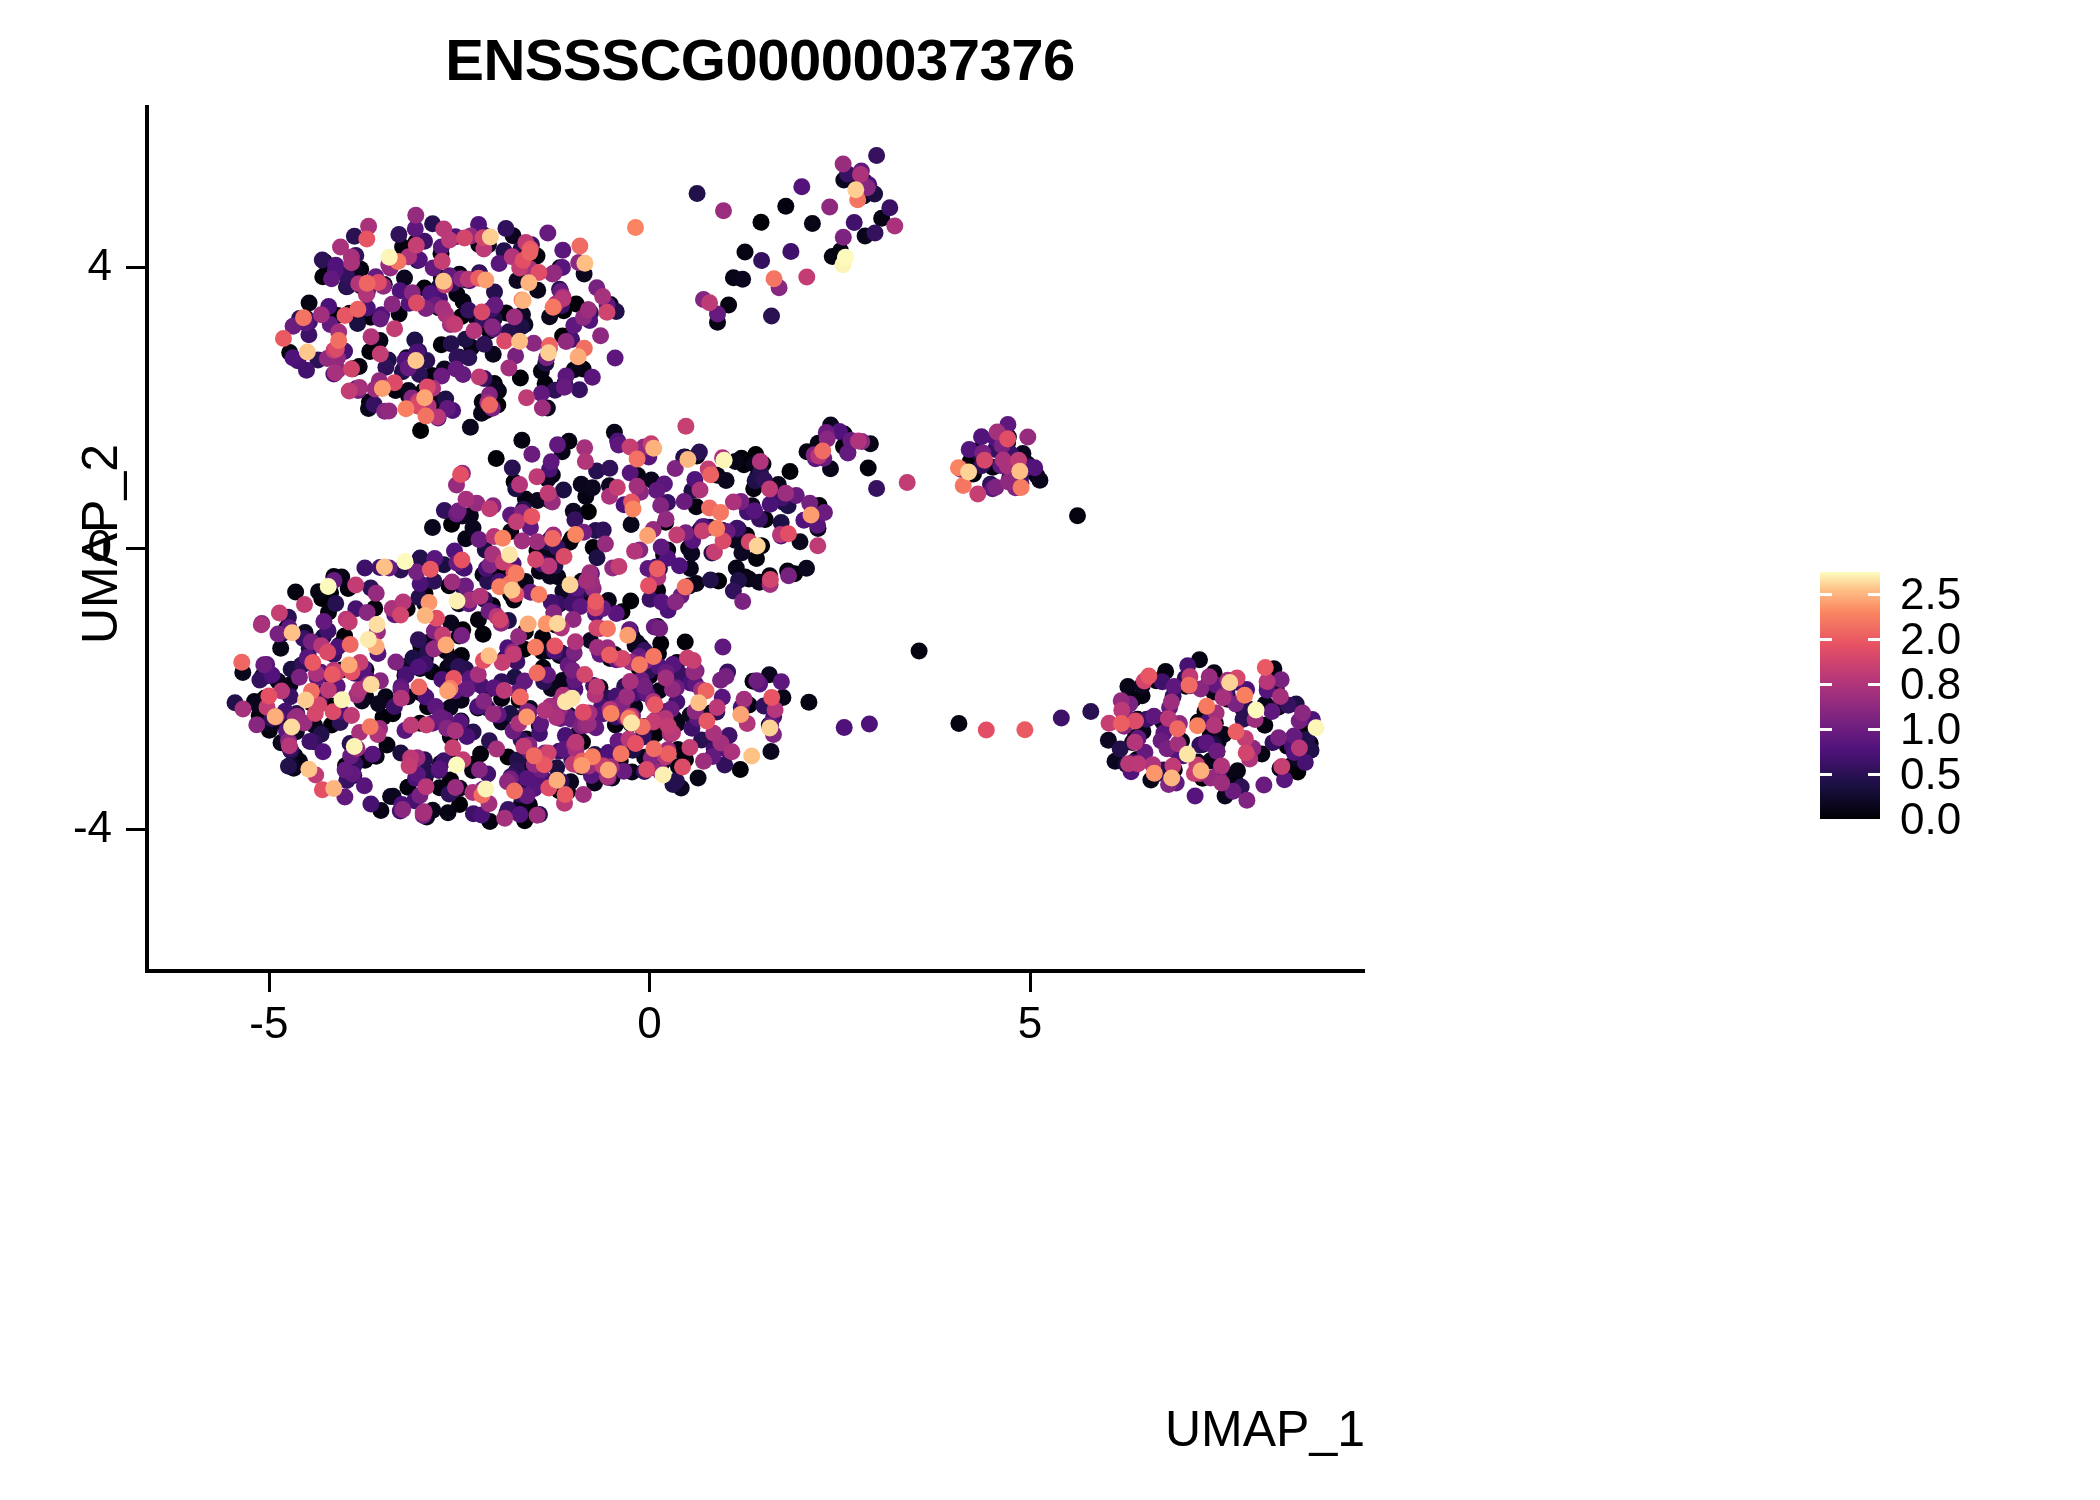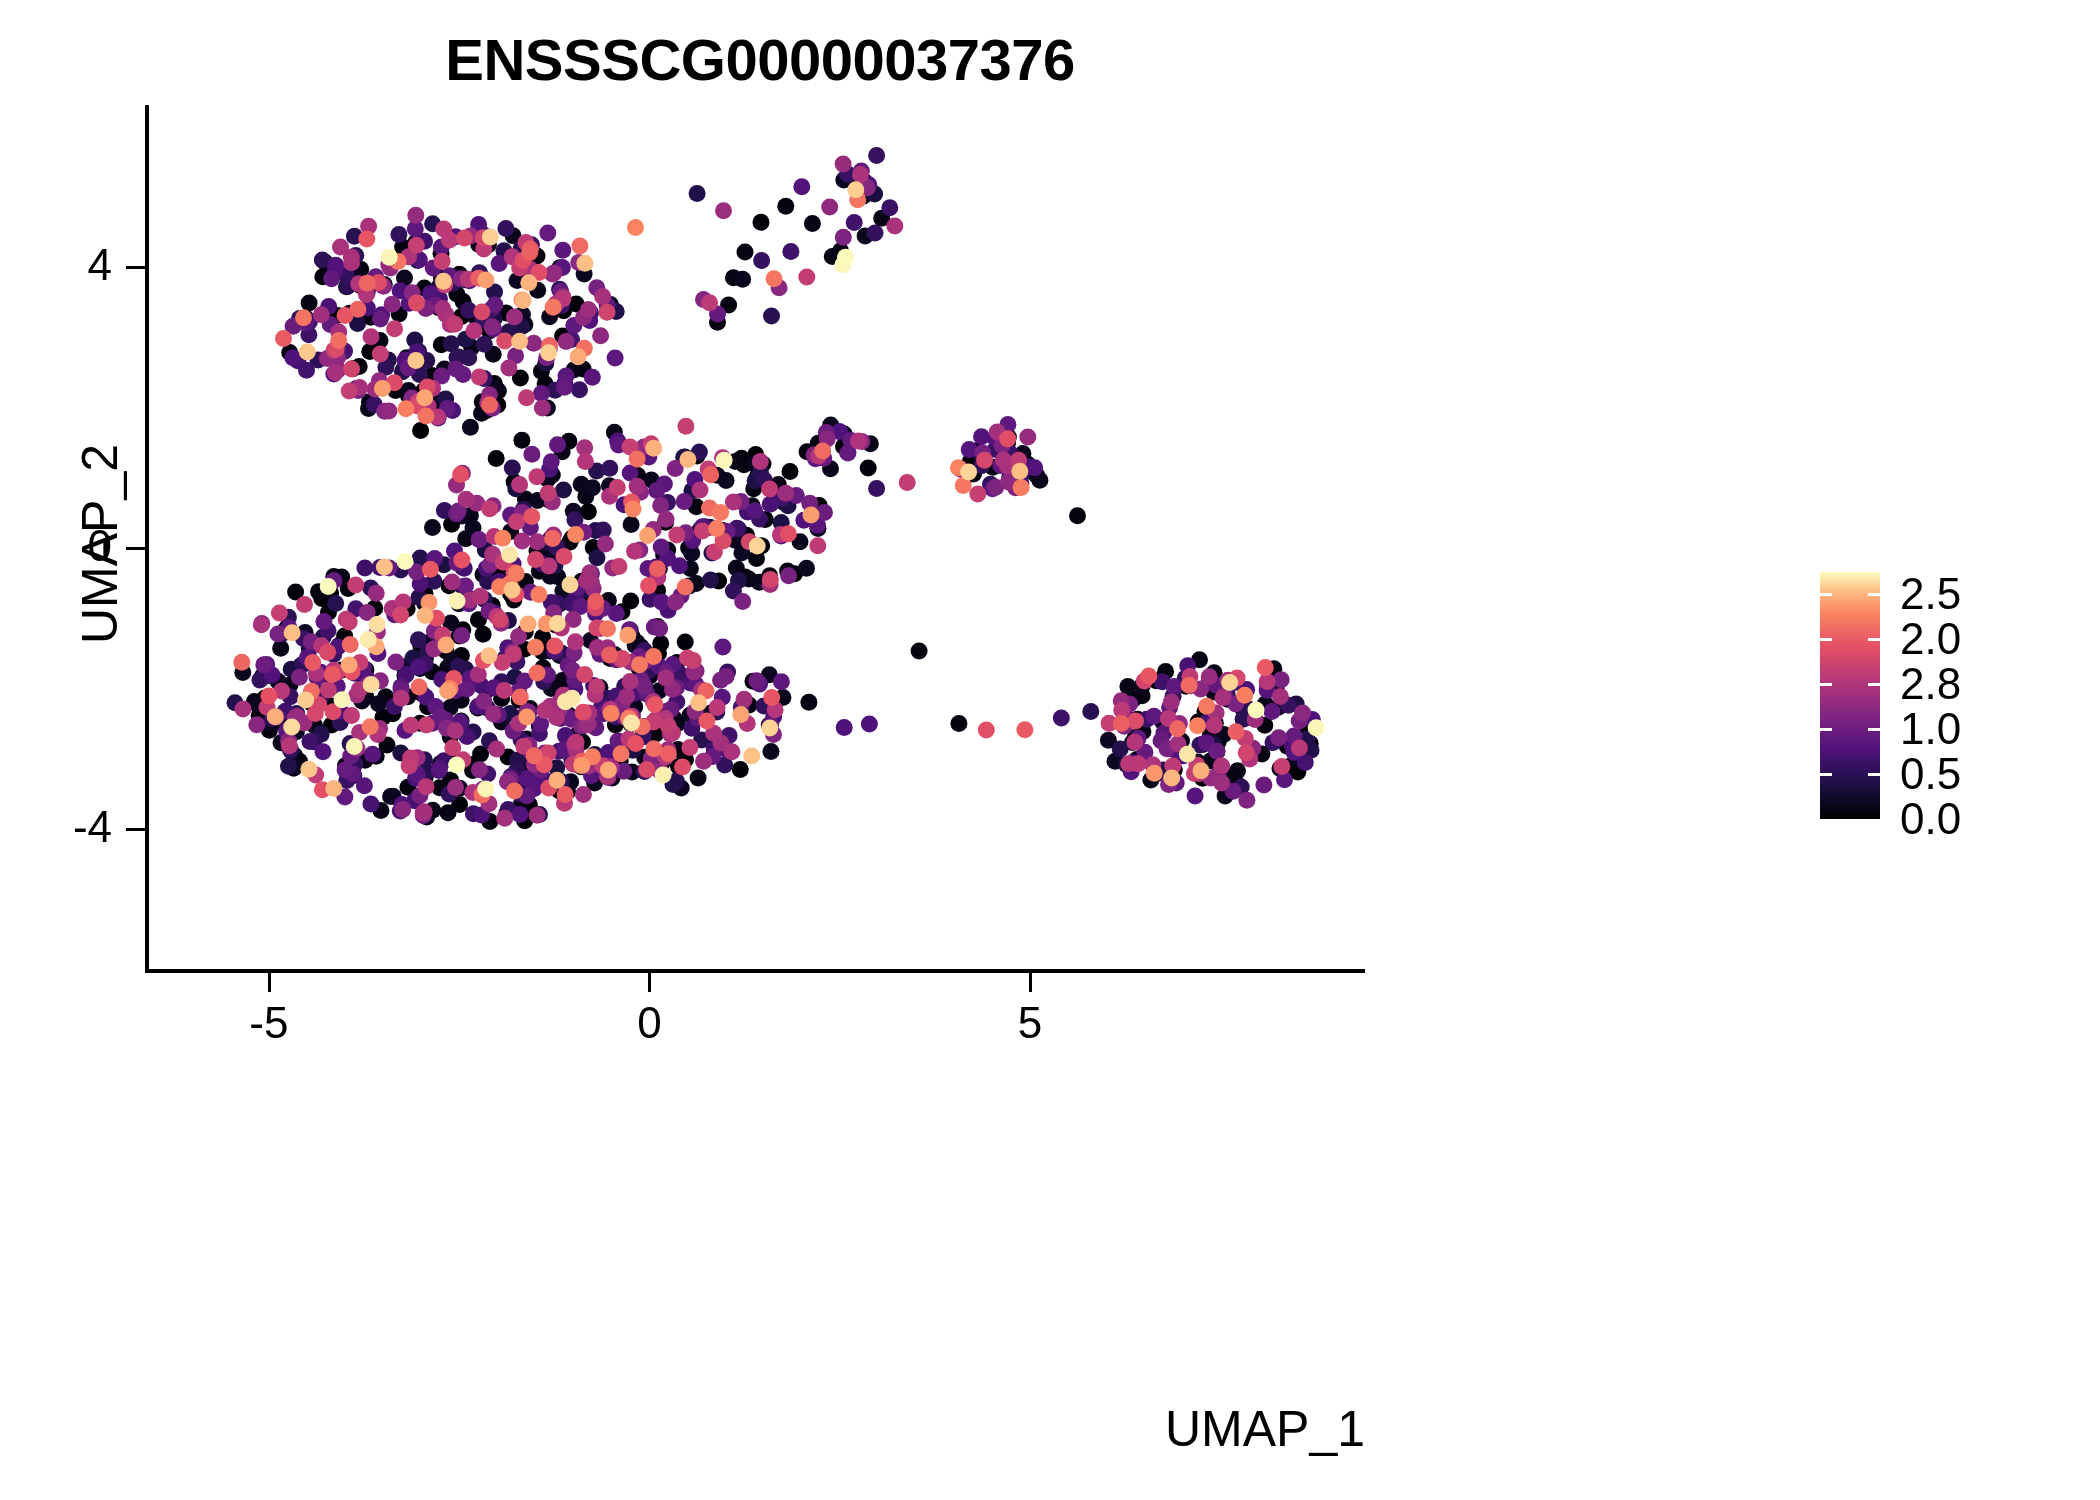--- a/index.html
+++ b/index.html
@@ -1847,21 +1847,21 @@
   <div id="legend">
     <div id="legend-bar" style="background: linear-gradient(rgb(252, 253, 191) 0%, rgb(254, 194, 135) 7%, rgb(251, 135, 97) 16%, rgb(229, 80, 100) 30%, rgb(181, 54, 122) 44%, rgb(129, 37, 129) 58%, rgb(79, 18, 123) 72%, rgb(28, 16, 68) 86%, rgb(0, 0, 4) 100%);"></div>
   <div class="legend-tick left" style="top: 21.4545px;"></div>
       <div class="legend-tick right" style="top: 21.4545px;"></div>
       <div class="legend-label" style="top: 22.4545px;">2.5</div>
       <div class="legend-tick left" style="top: 66.3636px;"></div>
       <div class="legend-tick right" style="top: 66.3636px;"></div>
       <div class="legend-label" style="top: 67.3636px; text-align: right;">2.0</div>
       <div class="legend-tick left" style="top: 111.273px;"></div>
       <div class="legend-tick right" style="top: 111.273px;"></div>
-      <div class="legend-label" style="top: 112.273px;">2.8</div>
+      <div class="legend-label" style="top: 112.273px;">0.8</div>
       <div class="legend-tick left" style="top: 156.182px;"></div>
       <div class="legend-tick right" style="top: 156.182px;"></div>
       <div class="legend-label" style="top: 157.182px; text-align: center;">1.0</div>
       <div class="legend-tick left" style="top: 201.091px;"></div>
       <div class="legend-tick right" style="top: 201.091px;"></div>
       <div class="legend-label" style="top: 202.091px;">0.5</div>
       <div class="legend-label" style="top: 247px;">0.0</div>
     </div>
 
 </div>

